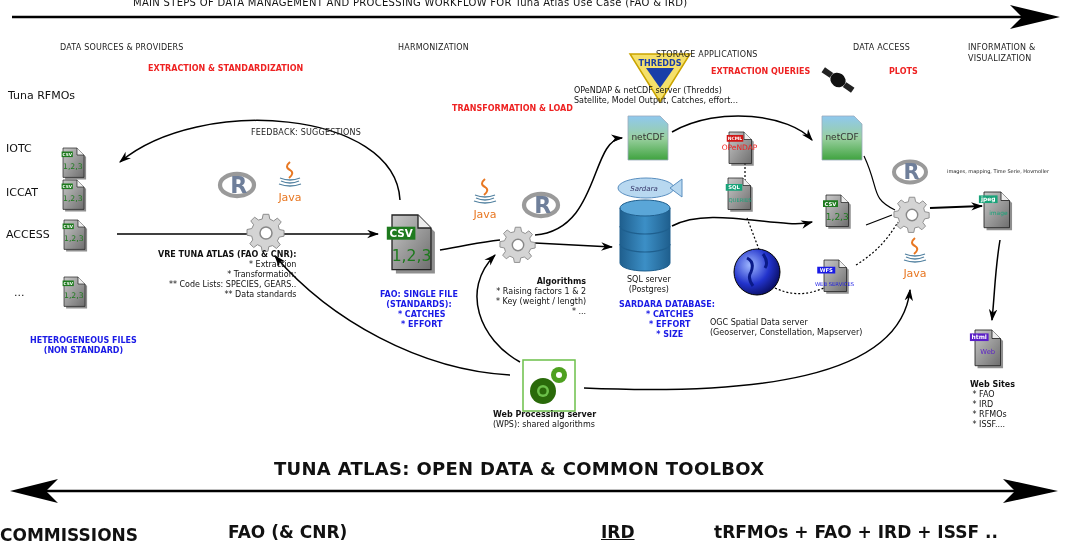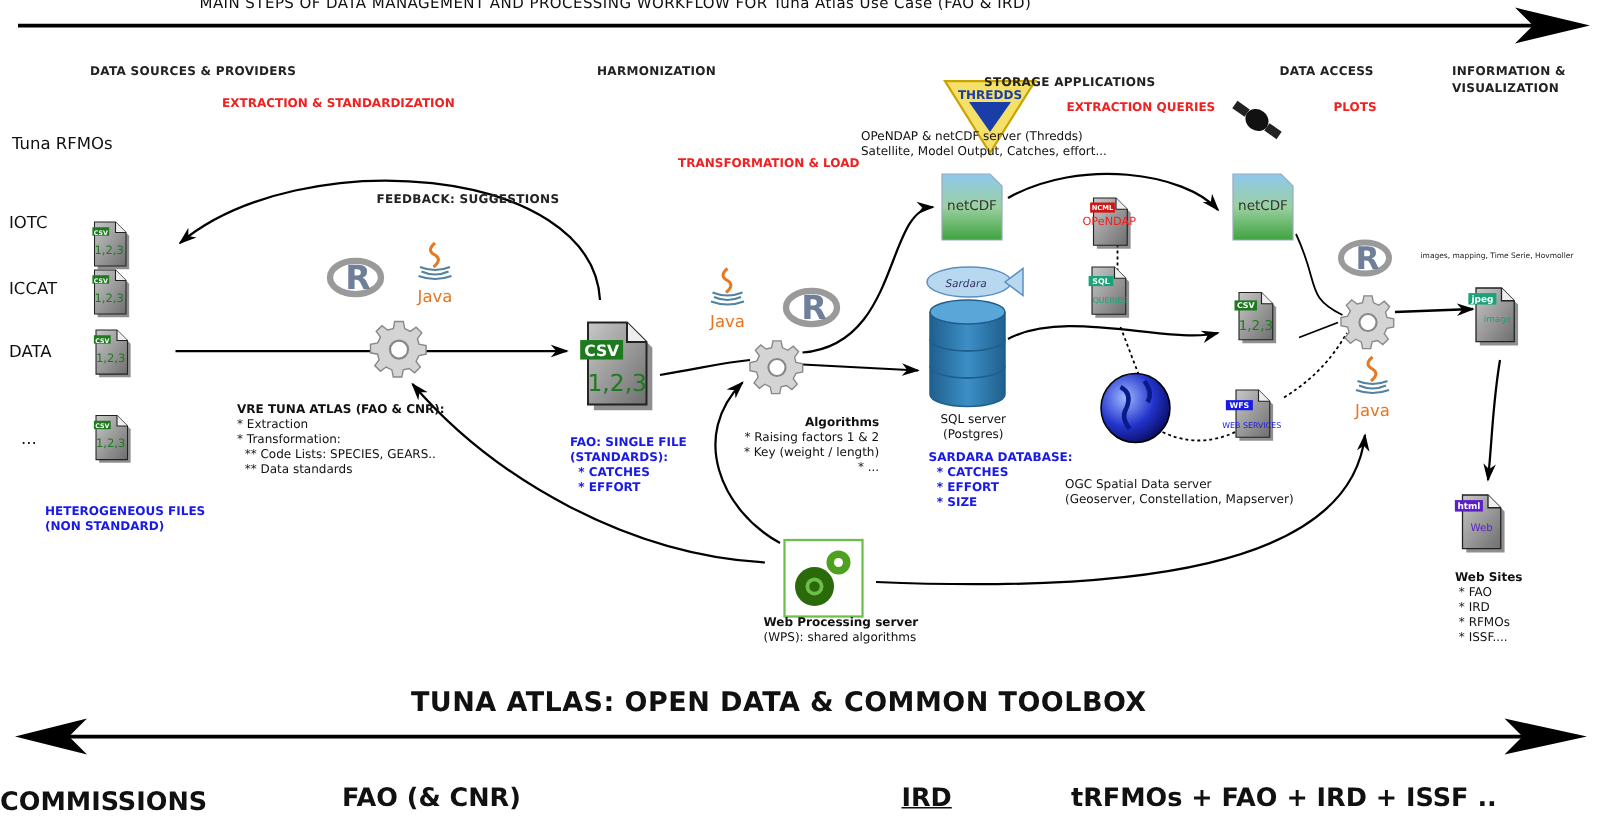--- a/index.html
+++ b/index.html
@@ -1,20 +1,20 @@
 <!DOCTYPE html>
 <html><head>
 <meta charset="utf-8">
 <style>
   html, body { margin: 0; padding: 0; background: #ffffff; }
   body { width: 1067px; height: 546px; position: relative; overflow: hidden; font-family: "DejaVu Sans", sans-serif; color: #111; }
   .abs { position: absolute; white-space: nowrap; }
-  .hdr { font-size: 8px; font-weight: bold; color: #222; letter-spacing: 0.2px; padding-left: 48px; }
+  .hdr { font-size: 8px; font-weight: normal; color: #222; letter-spacing: 0.2px; padding-left: 48px; }
   .red { font-size: 8px; font-weight: bold; color: #ee2222; }
-  .blue { font-size: 8px; font-weight: bold; color: #1a1ae6; line-height: 10px; }
+  .blue { font-size: 8px; font-weight: bold; color: #1a1ae6; line-height: 10px; text-align: center; }
   .txt { font-size: 8px; color: #111; line-height: 10px; }
   .txtb { font-size: 8px; font-weight: bold; color: #111; line-height: 10px; }
   .rfmo { font-size: 11px; color: #111; }
   .bigtitle { font-size: 18px; font-weight: bold; color: #111; letter-spacing: 0.3px; }
   .bottomlbl { font-size: 17px; font-weight: bold; color: #111; }
   .maintitle { font-size: 10px; color: #111; letter-spacing: 0.3px; }
   svg.layer { position: absolute; left: 0; top: 0; }
   .ml { white-space: pre; }
 </style>
 </head>
@@ -271,30 +271,30 @@
 </div>
 
 <div class="abs red" style="left:148px; top:64px;">EXTRACTION &amp; STANDARDIZATION</div>
 <div class="abs red" style="left:452px; top:68px;margin-top:36px;">TRANSFORMATION &amp; LOAD</div>
 <div class="abs red" style="left:711px; top:67px;">EXTRACTION QUERIES</div>
 <div class="abs red" style="left:889px; top:67px;">PLOTS</div>
 
 <div class="abs rfmo" style="left:8px; top:89px;">Tuna RFMOs</div>
 <div class="abs rfmo" style="left:6px; top:142px;">IOTC</div>
 <div class="abs rfmo" style="left:6px; top:186px;">ICCAT</div>
-<div class="abs rfmo" style="left:6px; top:228px;">DATA</div>
+<div class="abs rfmo" style="left:6px; top:228px;">ACCESS</div>
 <div class="abs rfmo" style="left:14px; top:286px;">...</div>
 <div class="abs blue" style="left:30px; top:336px;">
   <div>HETEROGENEOUS FILES</div>
   <div>(NON STANDARD)</div>
 </div>
 
 <div class="abs hdr" style="left:203px; top:128px;">FEEDBACK: SUGGESTIONS</div>
 
-<div class="abs txtb" style="left:158px; top:268px; font-weight:normal;">
+<div class="abs txtb" style="left:158px; top:250px; font-weight:normal;text-align:right;">
   <div class="ml" style="font-weight:bold;">VRE TUNA ATLAS (FAO &amp; CNR):</div>
   <div class="ml">* Extraction</div>
   <div class="ml">* Transformation:</div>
   <div class="ml">  ** Code Lists: SPECIES, GEARS..</div>
   <div class="ml">  ** Data standards</div>
 </div>
 
 <div class="abs blue" style="left:380px; top:290px;">
   <div class="ml">FAO: SINGLE FILE</div>
   <div class="ml">(STANDARDS):</div>
@@ -323,21 +323,21 @@
   <div class="ml">  * CATCHES</div>
   <div class="ml">  * EFFORT</div>
   <div class="ml">  * SIZE</div>
 </div>
 
 <div class="abs txt" style="left:710px; top:318px;">
   <div>OGC Spatial Data server</div>
   <div>(Geoserver, Constellation, Mapserver)</div>
 </div>
 
-<div class="abs txt" style="left:493px; top:410px;margin-left:16px;">
+<div class="abs txt" style="left:493px; top:410px;">
   <div style="font-weight:bold;">Web Processing server</div>
   <div>(WPS): shared algorithms</div>
 </div>
 
 <div class="abs" style="left:947px; top:168px; font-size:5px; color:#222;">images, mapping, Time Serie, Hovmoller</div>
 <div class="abs txtb" style="left:970px; top:380px;">
   <div class="ml">Web Sites</div>
   <div class="ml" style="font-weight:normal;"> * FAO</div>
   <div class="ml" style="font-weight:normal;"> * IRD</div>
   <div class="ml" style="font-weight:normal;"> * RFMOs</div>

